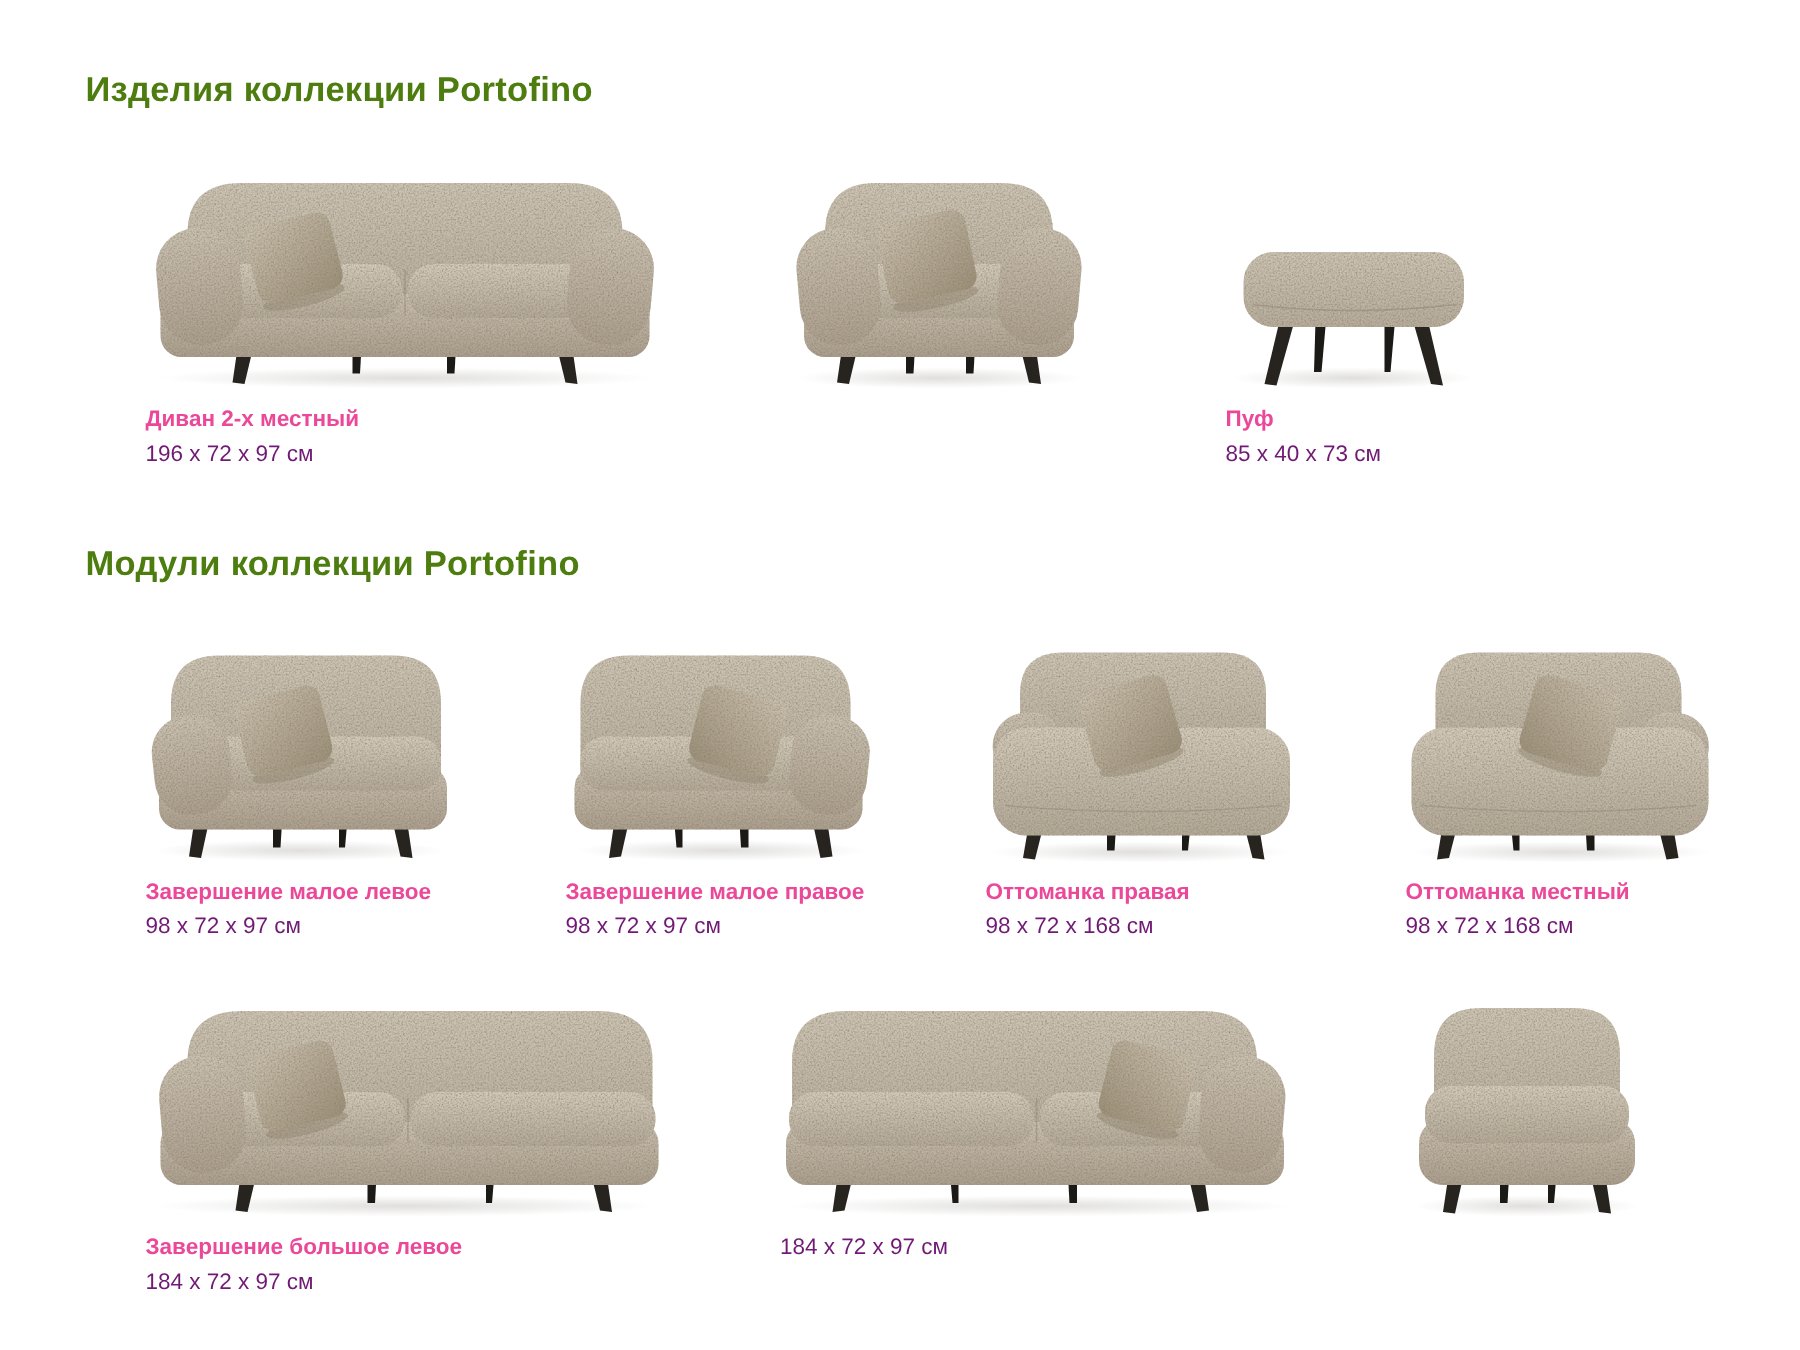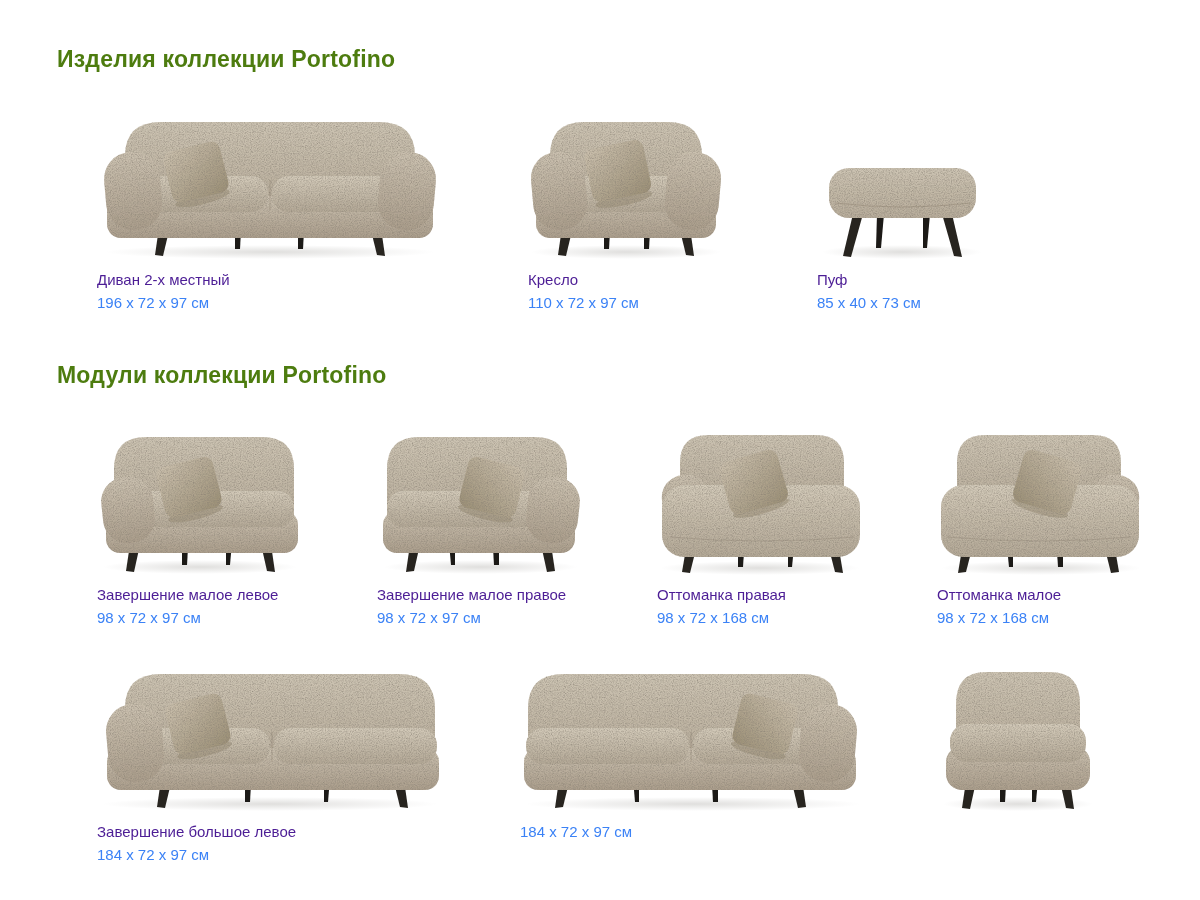--- a/index.html
+++ b/index.html
@@ -6,22 +6,22 @@
   html,body { background:#ffffff; }
   body { font-family:"Liberation Sans", sans-serif; }
   .page { position:relative; width:1200px; height:900px; background:#ffffff; overflow:hidden; }
   .section-heading {
     position:absolute; left:57px;
     font-size:23px; font-weight:700; color:#4d7c0f; letter-spacing:.2px;
   }
   .card { position:absolute; }
   .card .img { display:flex; align-items:flex-end; justify-content:center; }
   .card figcaption { margin-top:8px; padding-left:2px; }
-  .card .name { font-size:15px; font-weight:400; color:#4c1d95; line-height:23px; }
-  .card .dims { font-size:15px; font-weight:400; color:#3b82f6; line-height:23px; }
+  .card .name { font-size:15px; font-weight:700; color:#ec4899; line-height:23px; }
+  .card .dims { font-size:15px; font-weight:400; color:#701a75; line-height:23px; }
   .mirror { transform:scaleX(-1); }
   svg { display:block; }
 </style>
 </head>
 <body>
 
 <svg width="0" height="0" style="position:absolute" aria-hidden="true">
   <defs>
     <linearGradient id="gBody" x1="0" y1="0" x2="0" y2="1">
       <stop offset="0" stop-color="#cdc4b3"></stop>
@@ -110,24 +110,20 @@
           </g>
           <g transform="rotate(-5 33 80)">
               <rect x="6" y="42" width="54" height="78" rx="26" fill="url(#gArm)"></rect>
             </g>
           <g transform="rotate(5 167 80)">
               <rect x="140" y="42" width="54" height="78" rx="26" fill="url(#gArm)"></rect>
             </g>
         </g>
       </svg>
     </div>
-    <figcaption>
-      <div class="name">Кресло</div>
-      <div class="dims">110 x 72 x 97 см</div>
-    </figcaption>
   </figure>
 
   <figure class="card" style="left:815px;top:100px;width:175px">
     <div class="img" style="height:160px">
       <svg width="175" height="150" viewBox="0 0 175 150">
         <ellipse cx="87" cy="142" rx="80" ry="7" fill="url(#gShadow)"></ellipse>
         <polygon points="62,104 69,104 66,138 61,138" fill="#1c1a17"></polygon>
         <polygon points="108,104 115,104 112,138 108,138" fill="#1c1a17"></polygon>
         <polygon points="38,104 48,104 36,147 28,146" fill="#27241f"></polygon>
         <polygon points="127,104 137,104 147,147 139,146" fill="#27241f"></polygon>
@@ -245,21 +241,21 @@
           <rect x="4" y="60" width="198" height="72" rx="22" fill="url(#gSeat)"></rect>
           <path d="M12 112 Q103 120 196 112" fill="none" stroke="#8f8372" stroke-opacity=".4"></path>
           <g transform="rotate(-16 96 58)">
             <ellipse cx="96" cy="84" rx="29" ry="6" fill="#93876f" opacity=".5"></ellipse>
             <rect x="66" y="30" width="60" height="54" rx="9" fill="url(#gPillow)"></rect>
           </g>
         </g>
       </svg>
     </div>
     <figcaption>
-      <div class="name">Оттоманка малое</div>
+      <div class="name">Оттоманка местный</div>
       <div class="dims">98 x 72 x 168 см</div>
     </figcaption>
   </figure>
 
   <figure class="card" style="left:95px;top:652px;width:350px">
     <div class="img" style="height:160px">
       <svg width="350" height="150" viewBox="0 0 350 150">
         <ellipse cx="175" cy="142" rx="168" ry="7" fill="url(#gShadow)"></ellipse>
         <polygon points="150,104 157,104 155,140 150,140" fill="#1c1a17"></polygon>
         <polygon points="229,104 236,104 233,140 229,140" fill="#1c1a17"></polygon>

